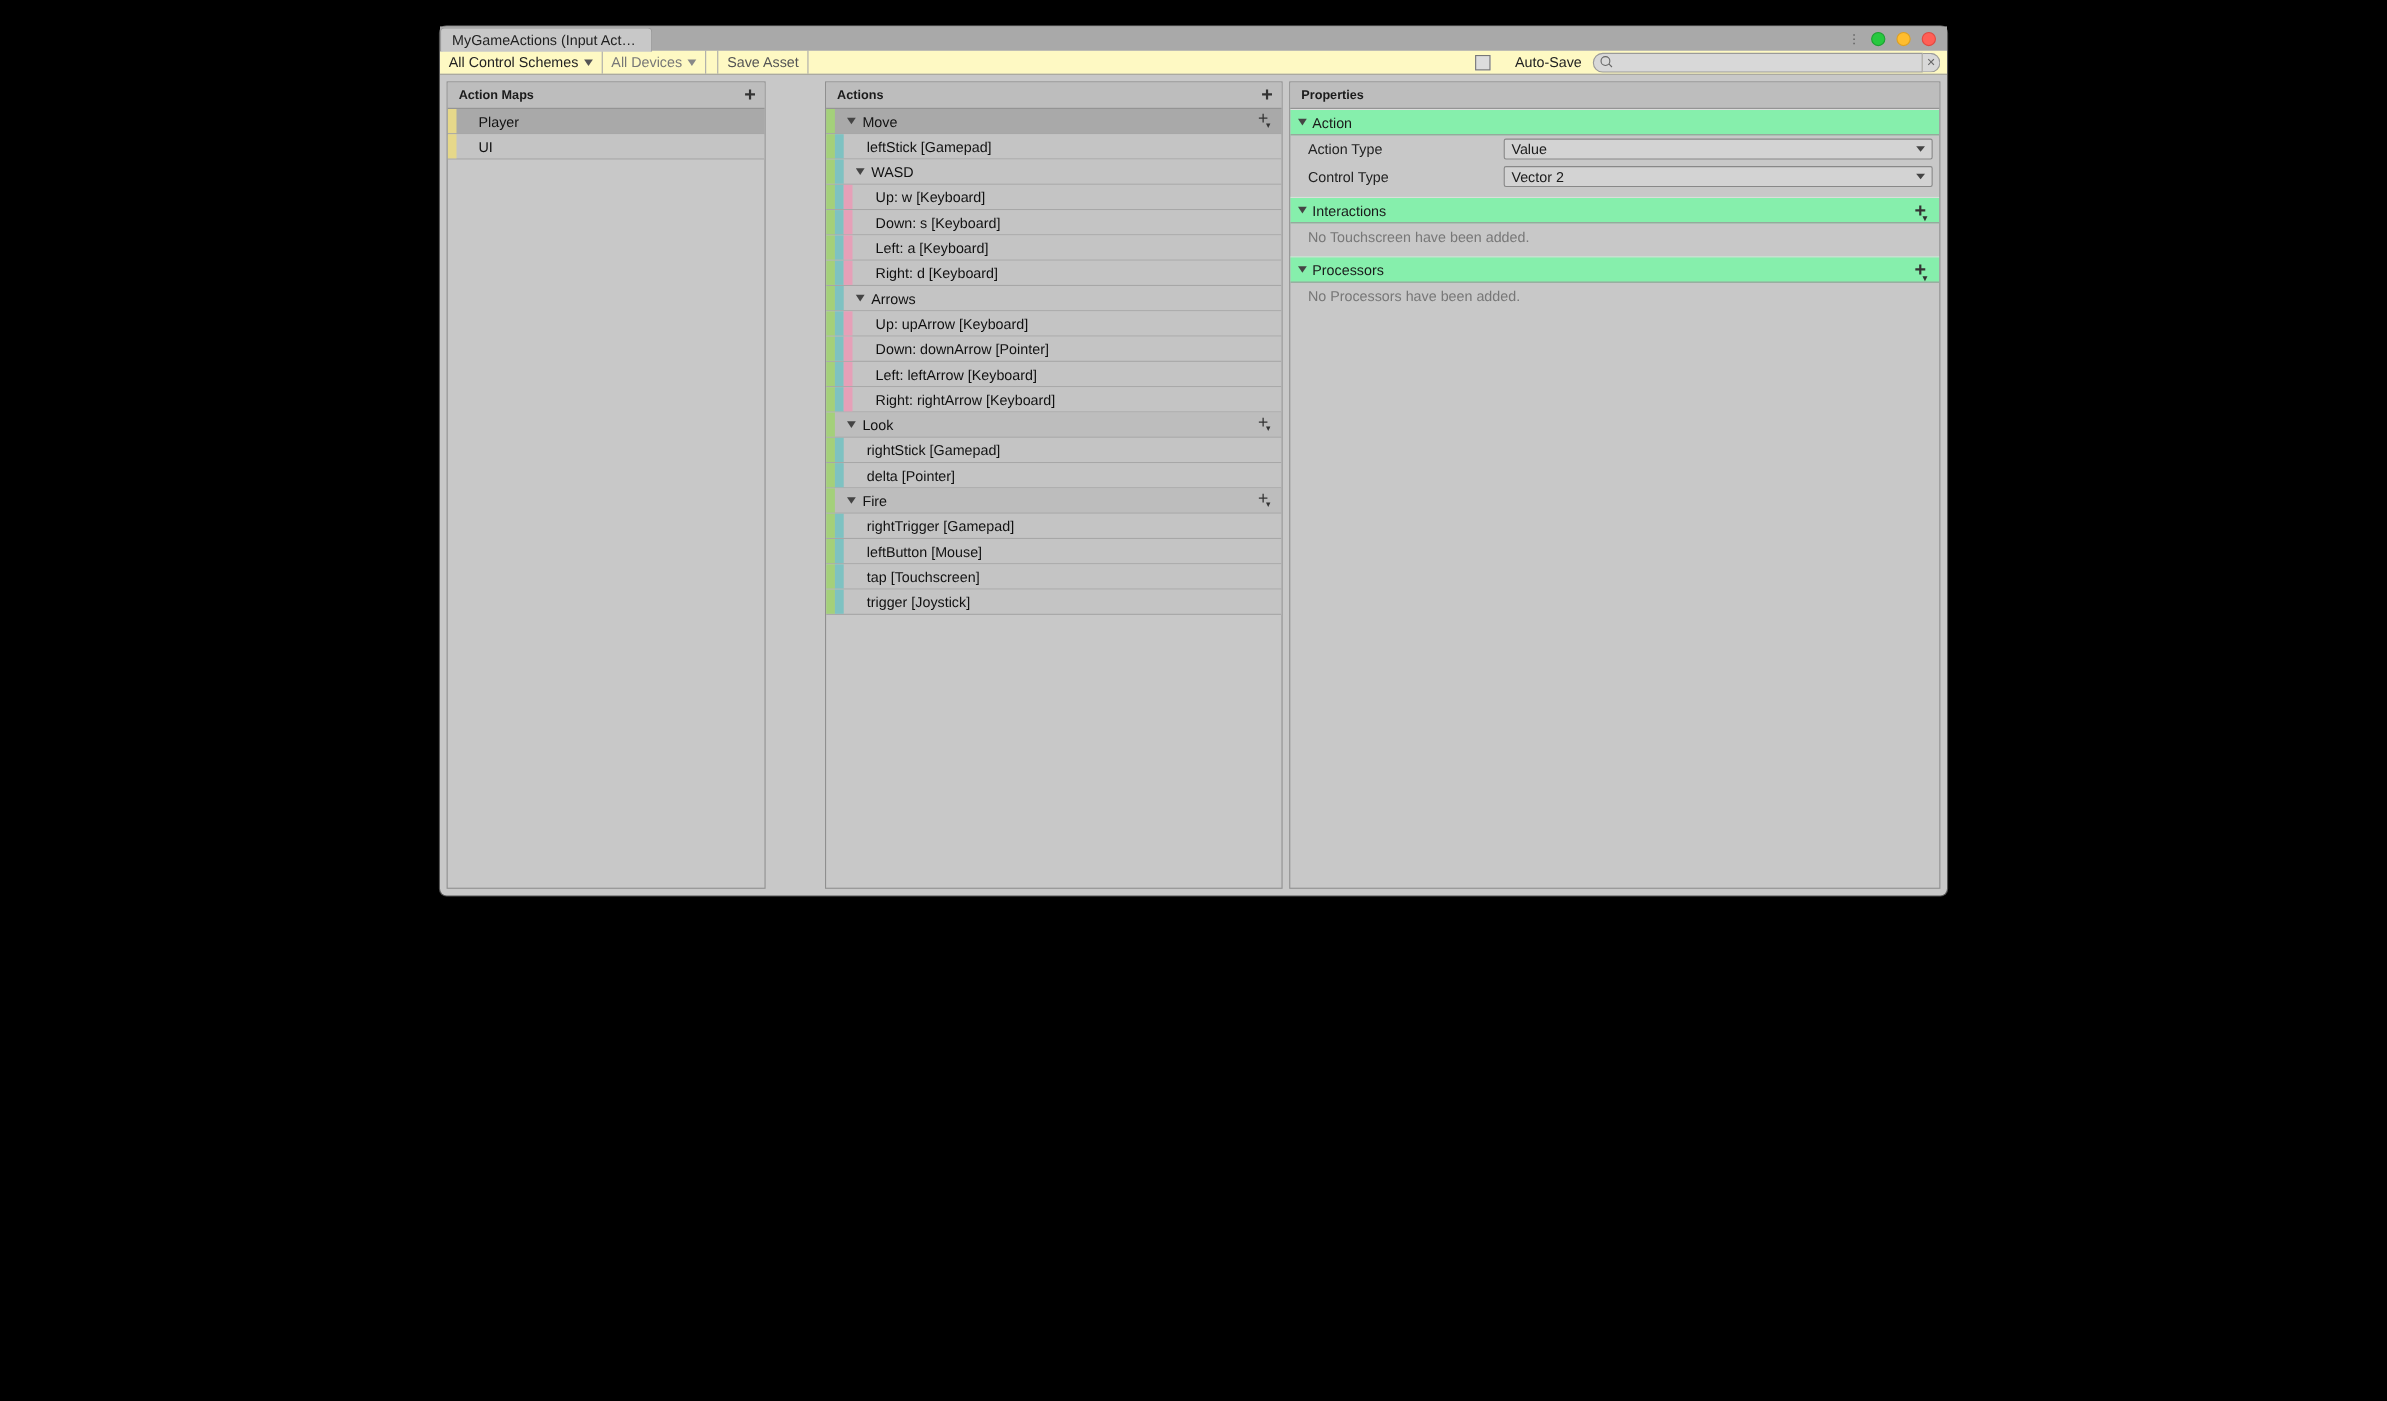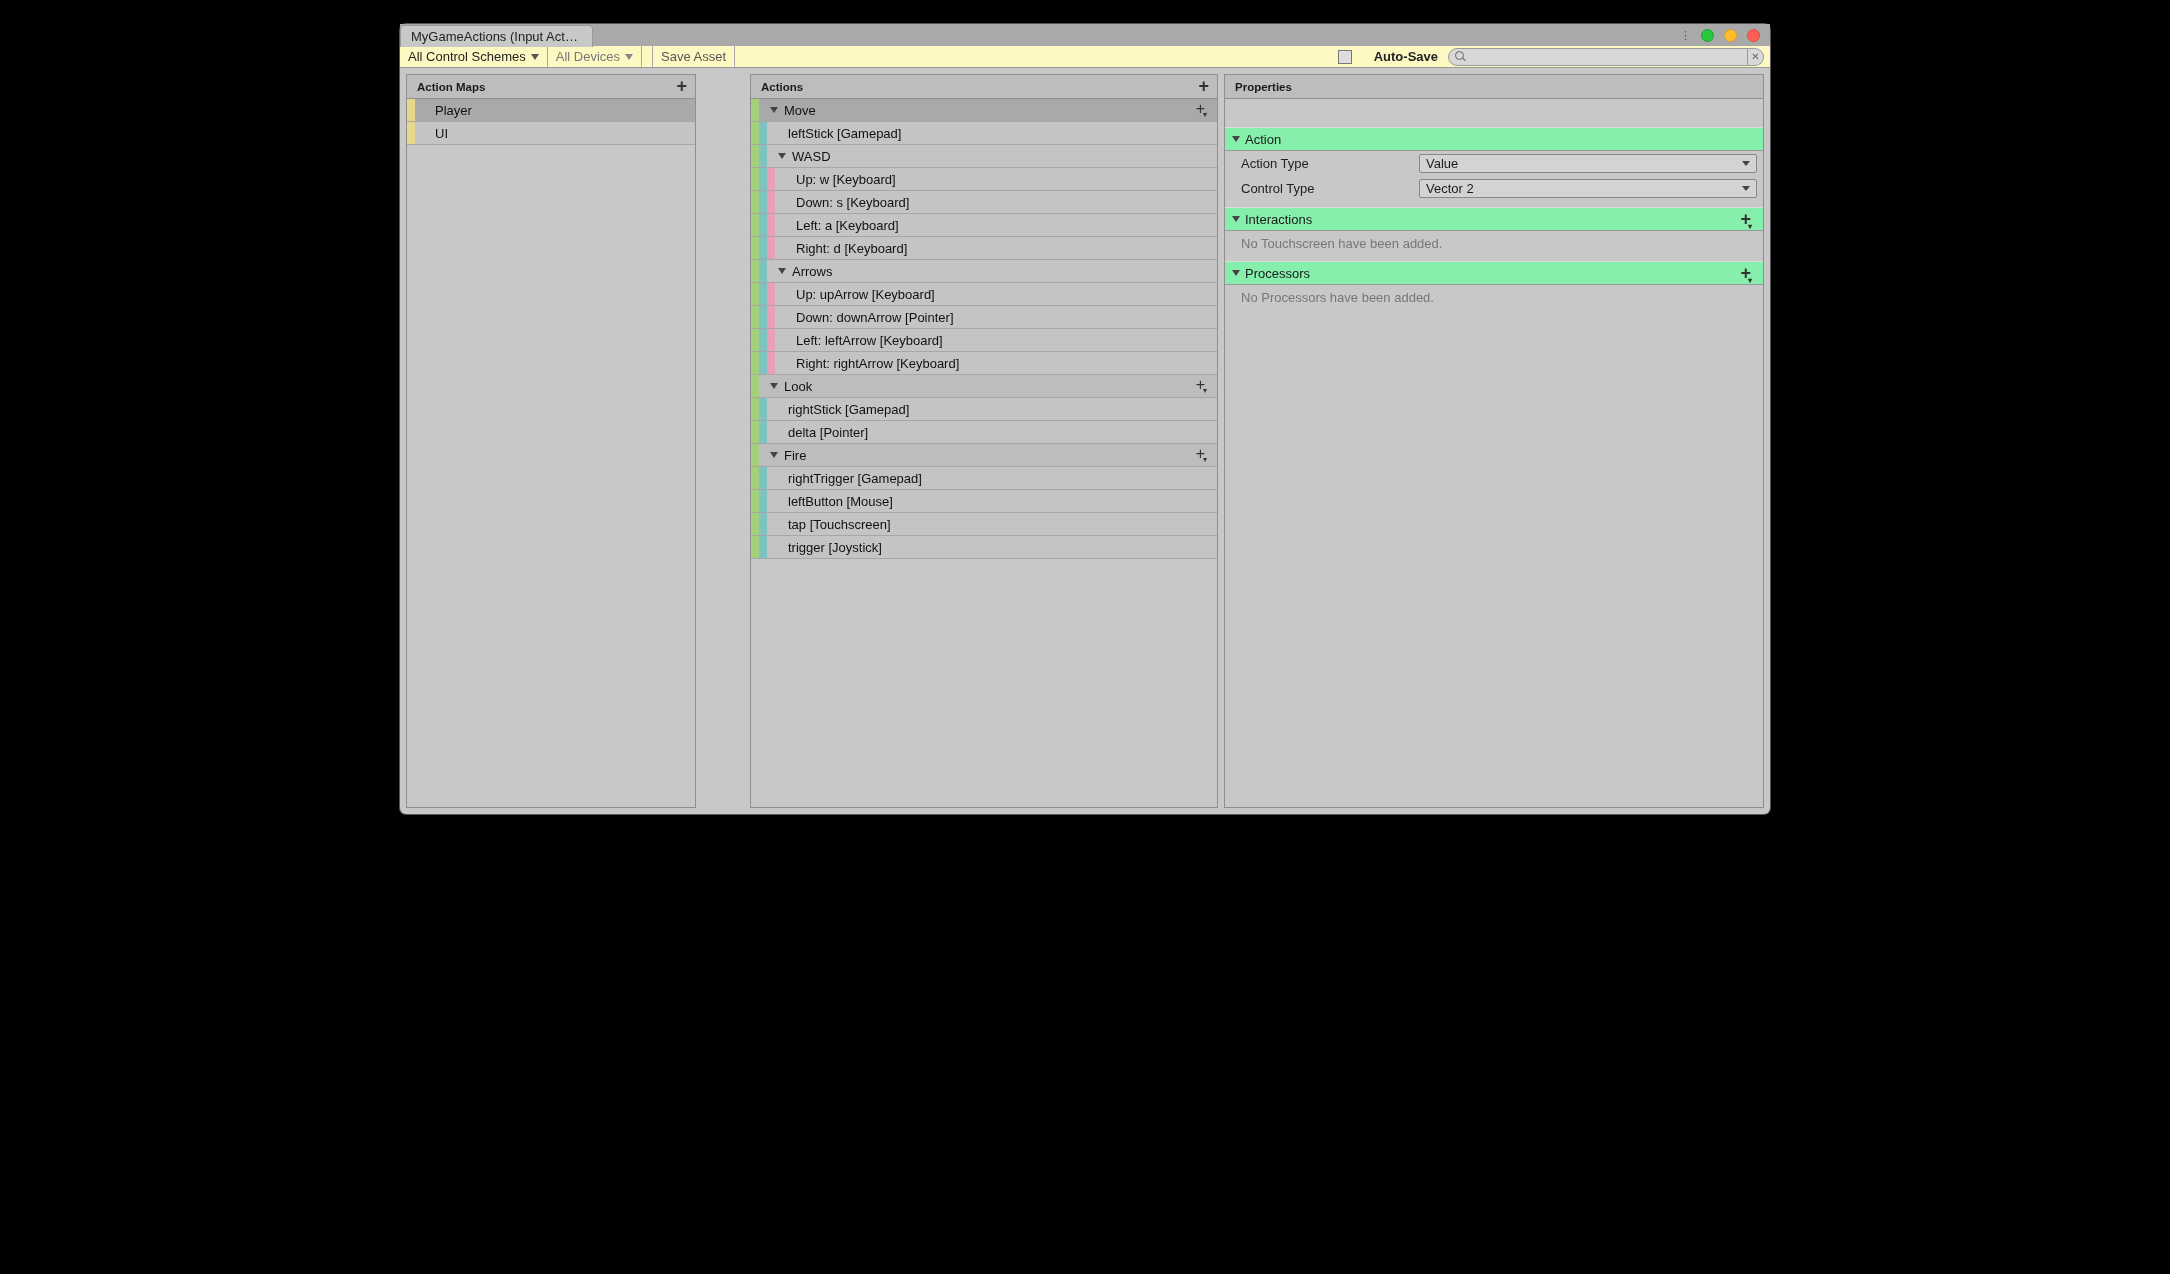--- a/index.html
+++ b/index.html
@@ -93,21 +93,21 @@
   .tb-seg.btn { color: #555; }
   .tri-down {
     width: 0; height: 0;
     border-left: 4px solid transparent;
     border-right: 4px solid transparent;
     border-top: 6px solid #555;
     display: inline-block;
   }
   .tb-spacer { flex: 1; }
   .tb-autosave {
-    display: flex; align-items: center; gap: 22px; padding: 0 10px; font-weight: bold;
+    display: flex; align-items: center; gap: 22px; padding: 0 10px;
   }
   .chk {
     width: 14px; height: 14px; border: 1px solid #777; background: #ddd;
   }
   .tb-search {
     display: flex; align-items: center; padding-right: 6px;
   }
   .search-field {
     width: 300px; height: 18px;
     border: 1px solid #9a9a9a;
@@ -146,21 +146,21 @@
     min-height: 0;
   }
   .panel {
     border: 1px solid #8f8f8f;
     background: #c8c8c8;
     display: flex; flex-direction: column;
     min-height: 0;
   }
   .panel.maps { width: 290px; }
   .panel.actions { flex: 1; margin-left: 48px; }
-  .panel.props { width: 540px; gap: 28px; }
+  .panel.props { width: 592px; }
 
   .panel-head {
     height: 24px;
     background: #bdbdbd;
     border-bottom: 1px solid #8f8f8f;
     display: flex; align-items: center;
     font-weight: 600;
     font-size: 11.5px;
     color: #1b1b1b;
     padding-left: 10px;

